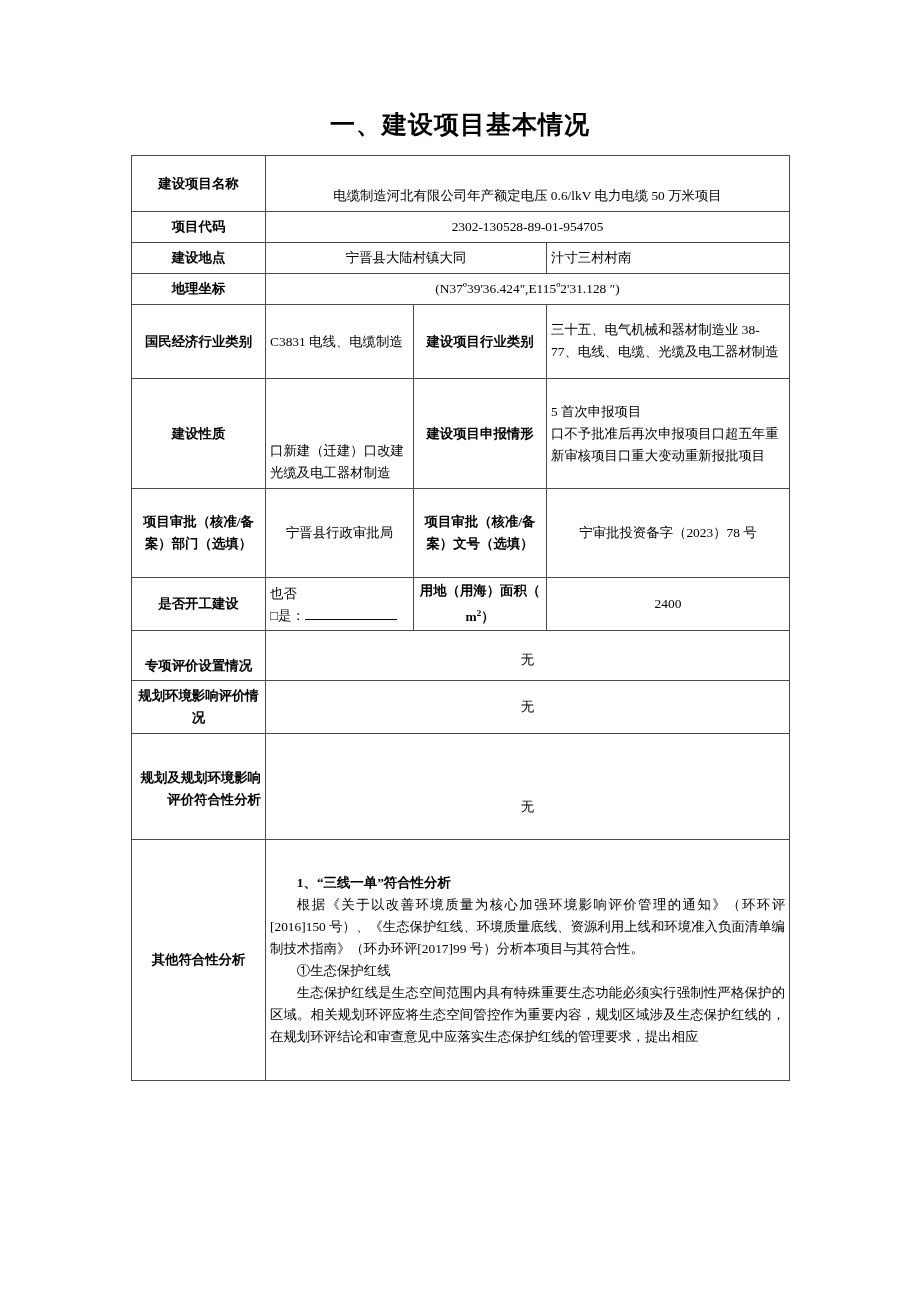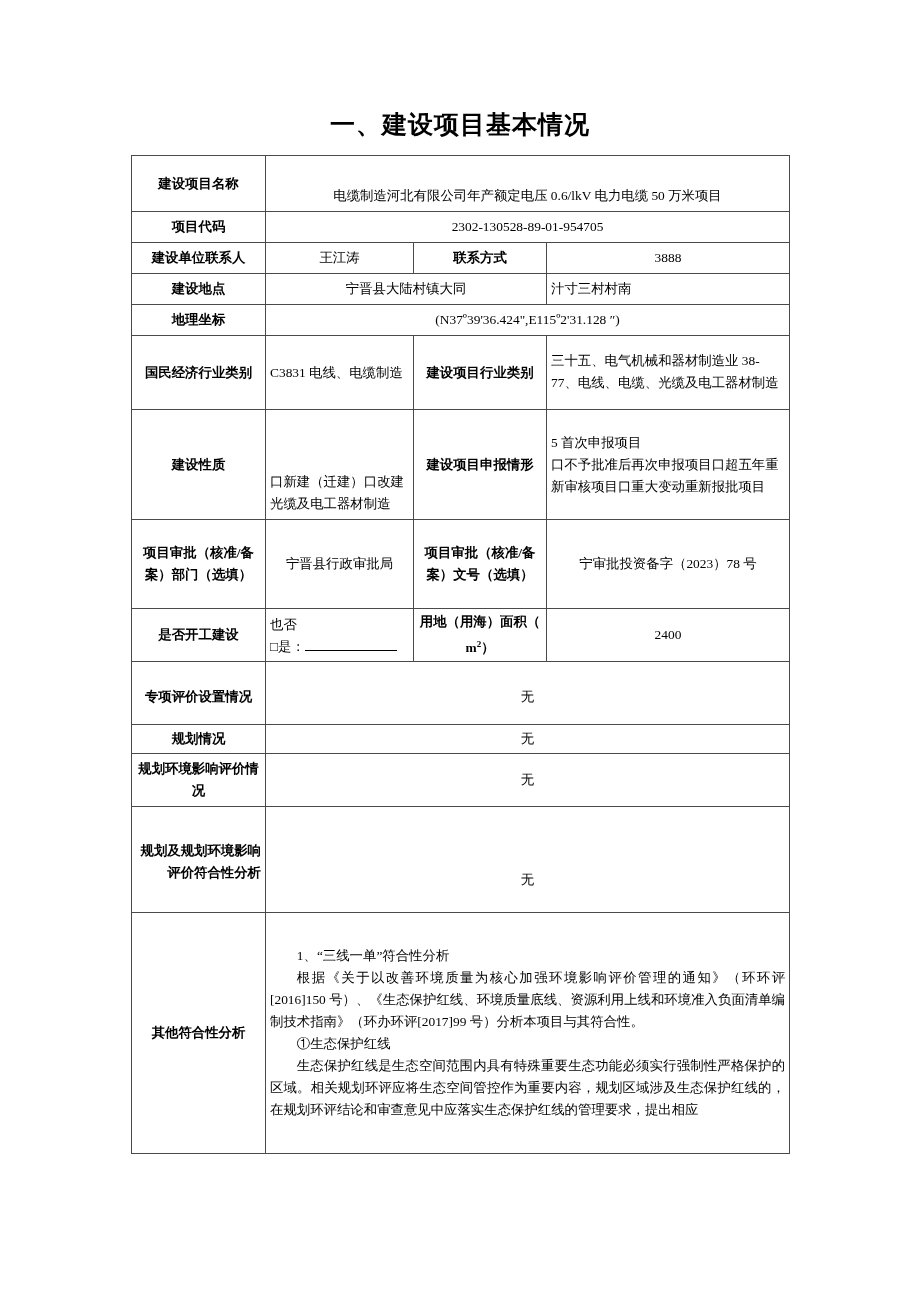--- a/index.html
+++ b/index.html
@@ -66,21 +66,21 @@
     vertical-align: top;
     padding: 6px 6px 6px 8px;
     text-align: justify;
     line-height: 26px;
     font-size: 13.6px;
   }
   .body-cell p { margin: 0; }
   .p-indent { text-indent: 2em; }
   .p-head {
     text-indent: 2em;
-    font-weight: normal;
+    font-weight: bold;
     margin-bottom: 1px;
   }
   .uline {
     display: inline-block;
     border-bottom: 1px solid #000;
     width: 92px;
     vertical-align: baseline;
     height: 14px;
   }
   .sup { font-size: 9px; vertical-align: super; }
@@ -105,26 +105,20 @@
       <tr>
         <td class="lbl" style="height:51px;">建设项目名称</td>
         <td colspan="3" class="val tall-top" style="vertical-align:bottom; padding-bottom:4px;">电缆制造河北有限公司年产额定电压 0.6/lkV 电力电缆 50 万米项目</td>
       </tr>
 
       <tr>
         <td class="lbl" style="height:26px;">项目代码</td>
         <td colspan="3" class="val">2302-130528-89-01-954705</td>
       </tr>
 
-      <tr>
-        <td class="lbl" style="height:26px;">建设单位联系人</td>
-        <td class="val">王江涛</td>
-        <td class="lbl">联系方式</td>
-        <td class="val">3888</td>
-      </tr>
 
       <tr>
         <td class="lbl" style="height:26px;">建设地点</td>
         <td colspan="2" class="val">宁晋县大陆村镇大同</td>
         <td class="lft cellpad-left">汁寸三村村南</td>
       </tr>
 
       <tr>
         <td class="lbl" style="height:26px;">地理坐标</td>
         <td colspan="3" class="val coord">(N37º39'36.424",E115º2'31.128 ″)</td>
@@ -168,28 +162,24 @@
           </div>
         </td>
         <td class="lbl">
           <div>用地（用海）面积（</div>
           <div><span>m</span><span class="sup">2</span><span>）</span></div>
         </td>
         <td class="val">2400</td>
       </tr>
 
       <tr>
-        <td class="lbl" style="height:44px; vertical-align:bottom; padding-bottom:16px;">专项评价设置情况</td>
+        <td class="lbl" style="height:44px; vertical-align:bottom; padding-bottom:3px;">专项评价设置情况</td>
         <td colspan="3" class="val tall-top" style="padding-top:10px;">无</td>
       </tr>
 
-      <tr>
-        <td class="lbl" style="height:24px;">规划情况</td>
-        <td colspan="3" class="val">无</td>
-      </tr>
 
       <tr>
         <td class="lbl" style="height:48px;">规划环境影响评价情况</td>
         <td colspan="3" class="val">无</td>
       </tr>
 
       <tr>
         <td class="lbl tall-top" style="height:97px; padding-top:6px;text-align:right;">规划及规划环境影响评价符合性分析</td>
         <td colspan="3" class="val tall-top" style="padding-top:43px;">无</td>
       </tr>

